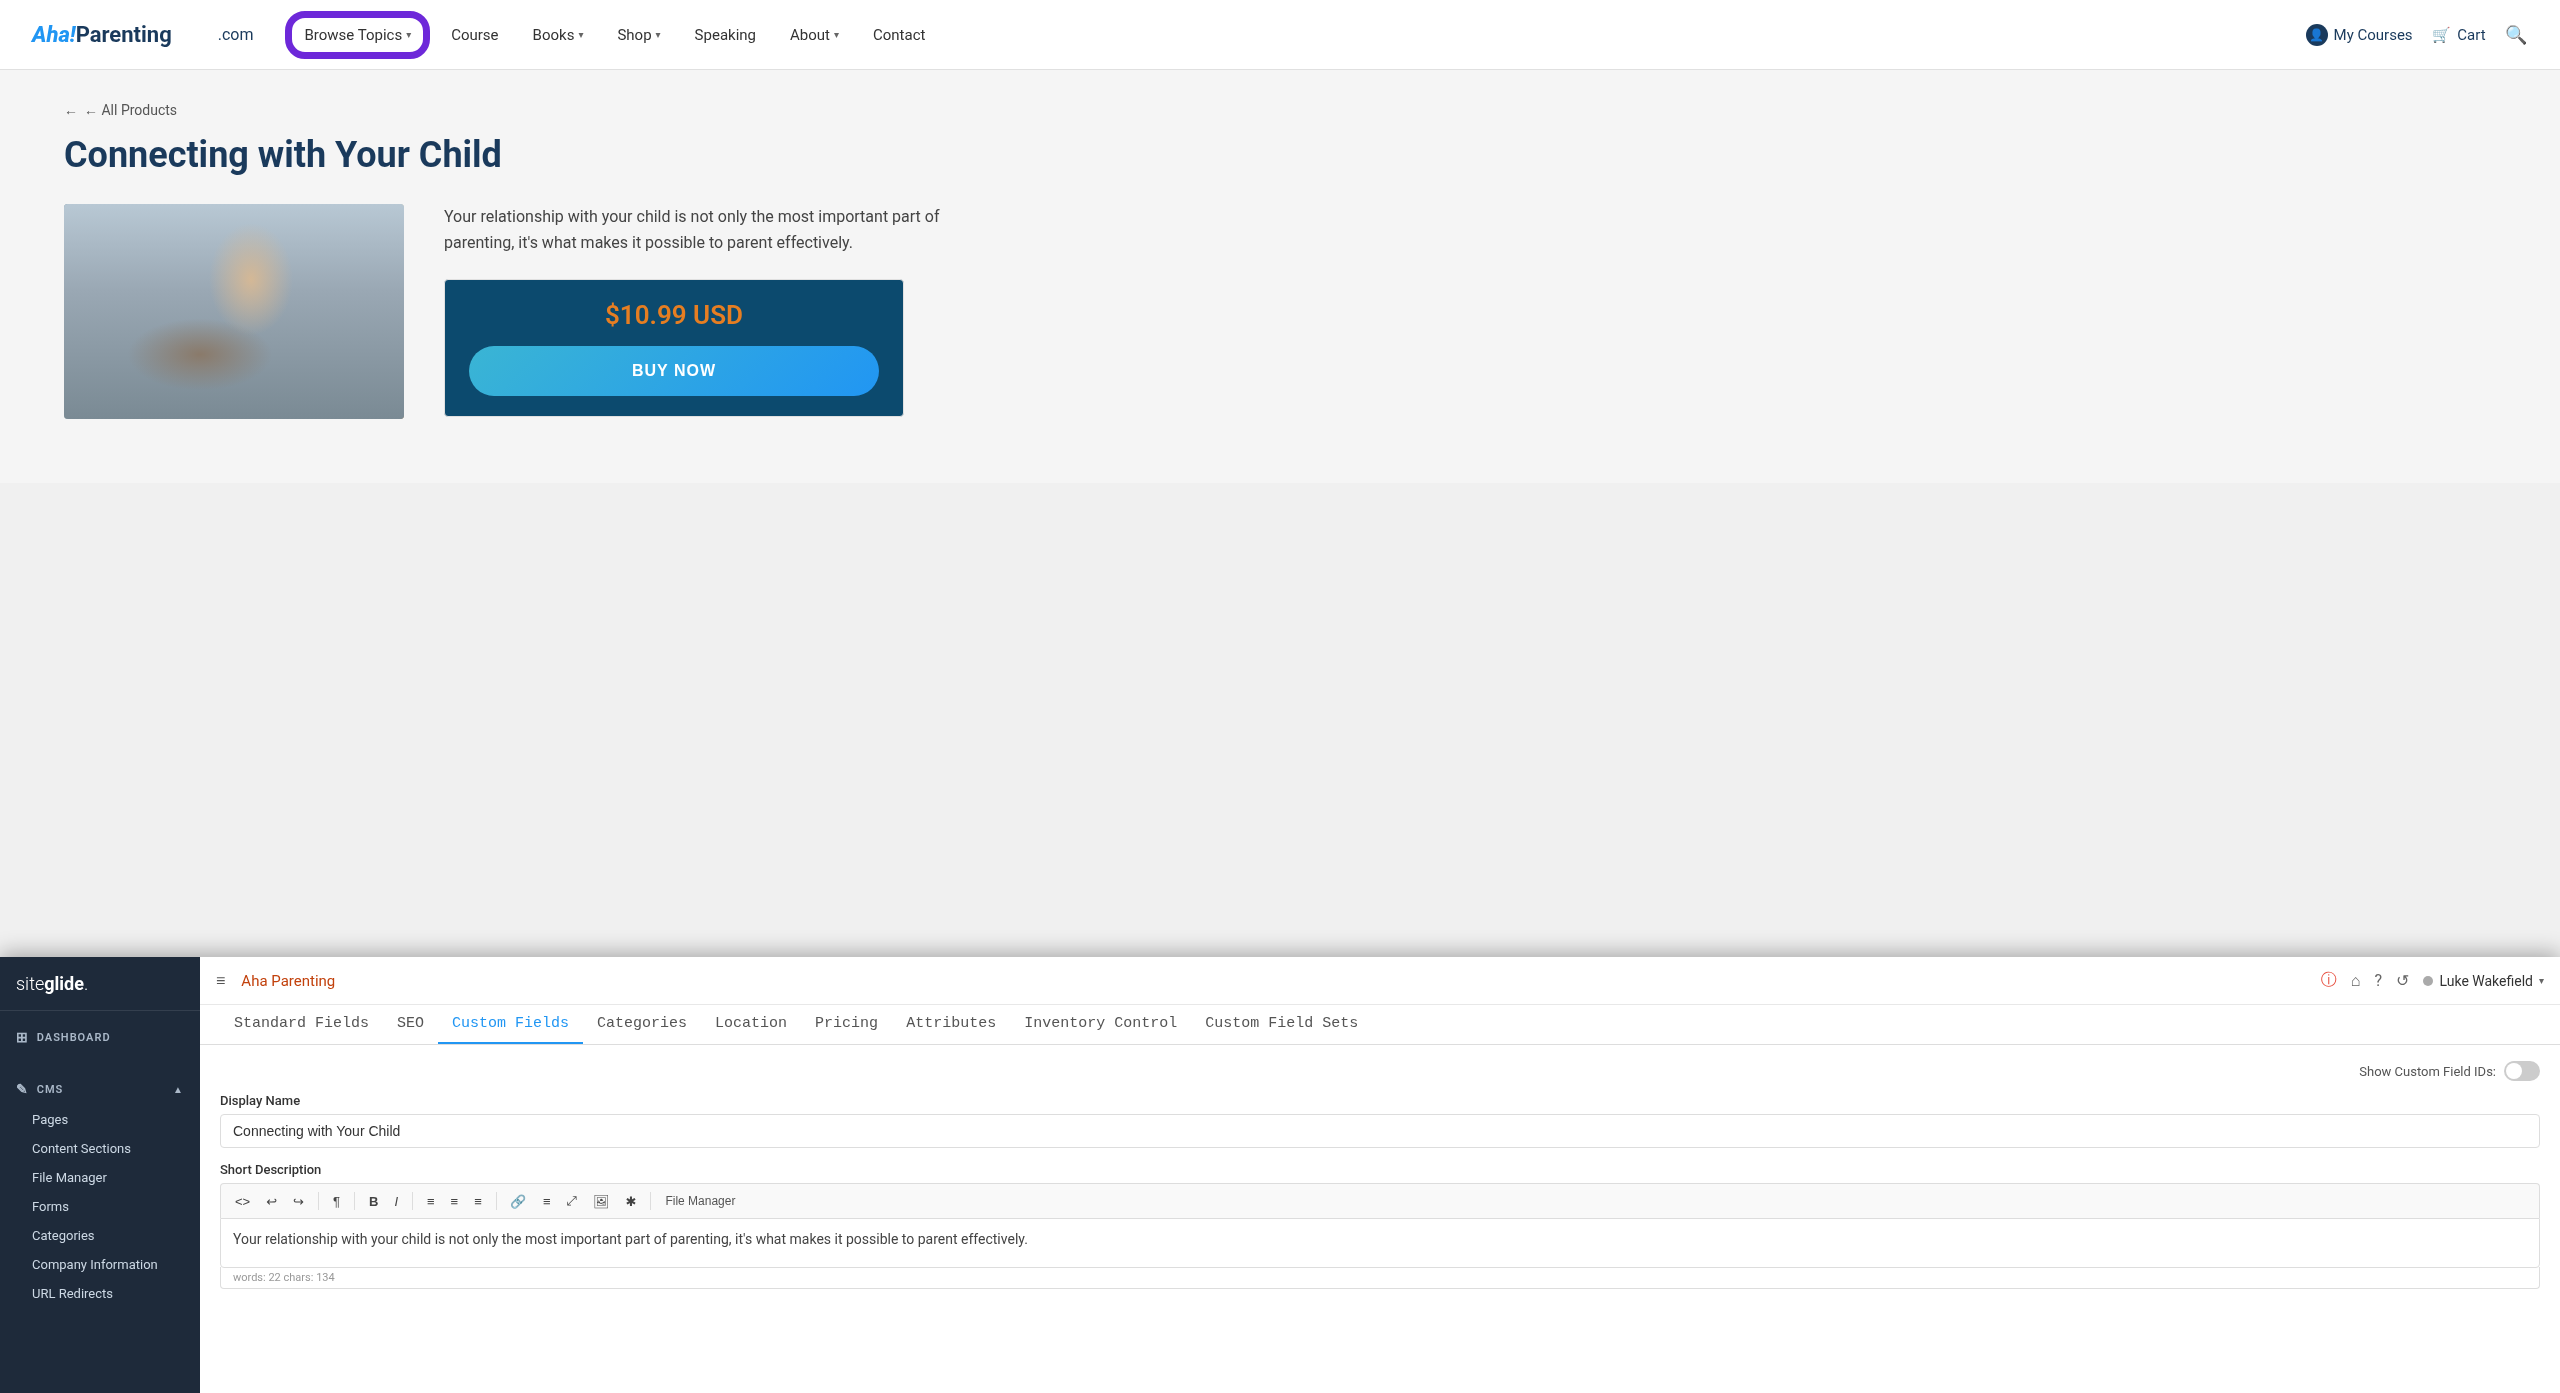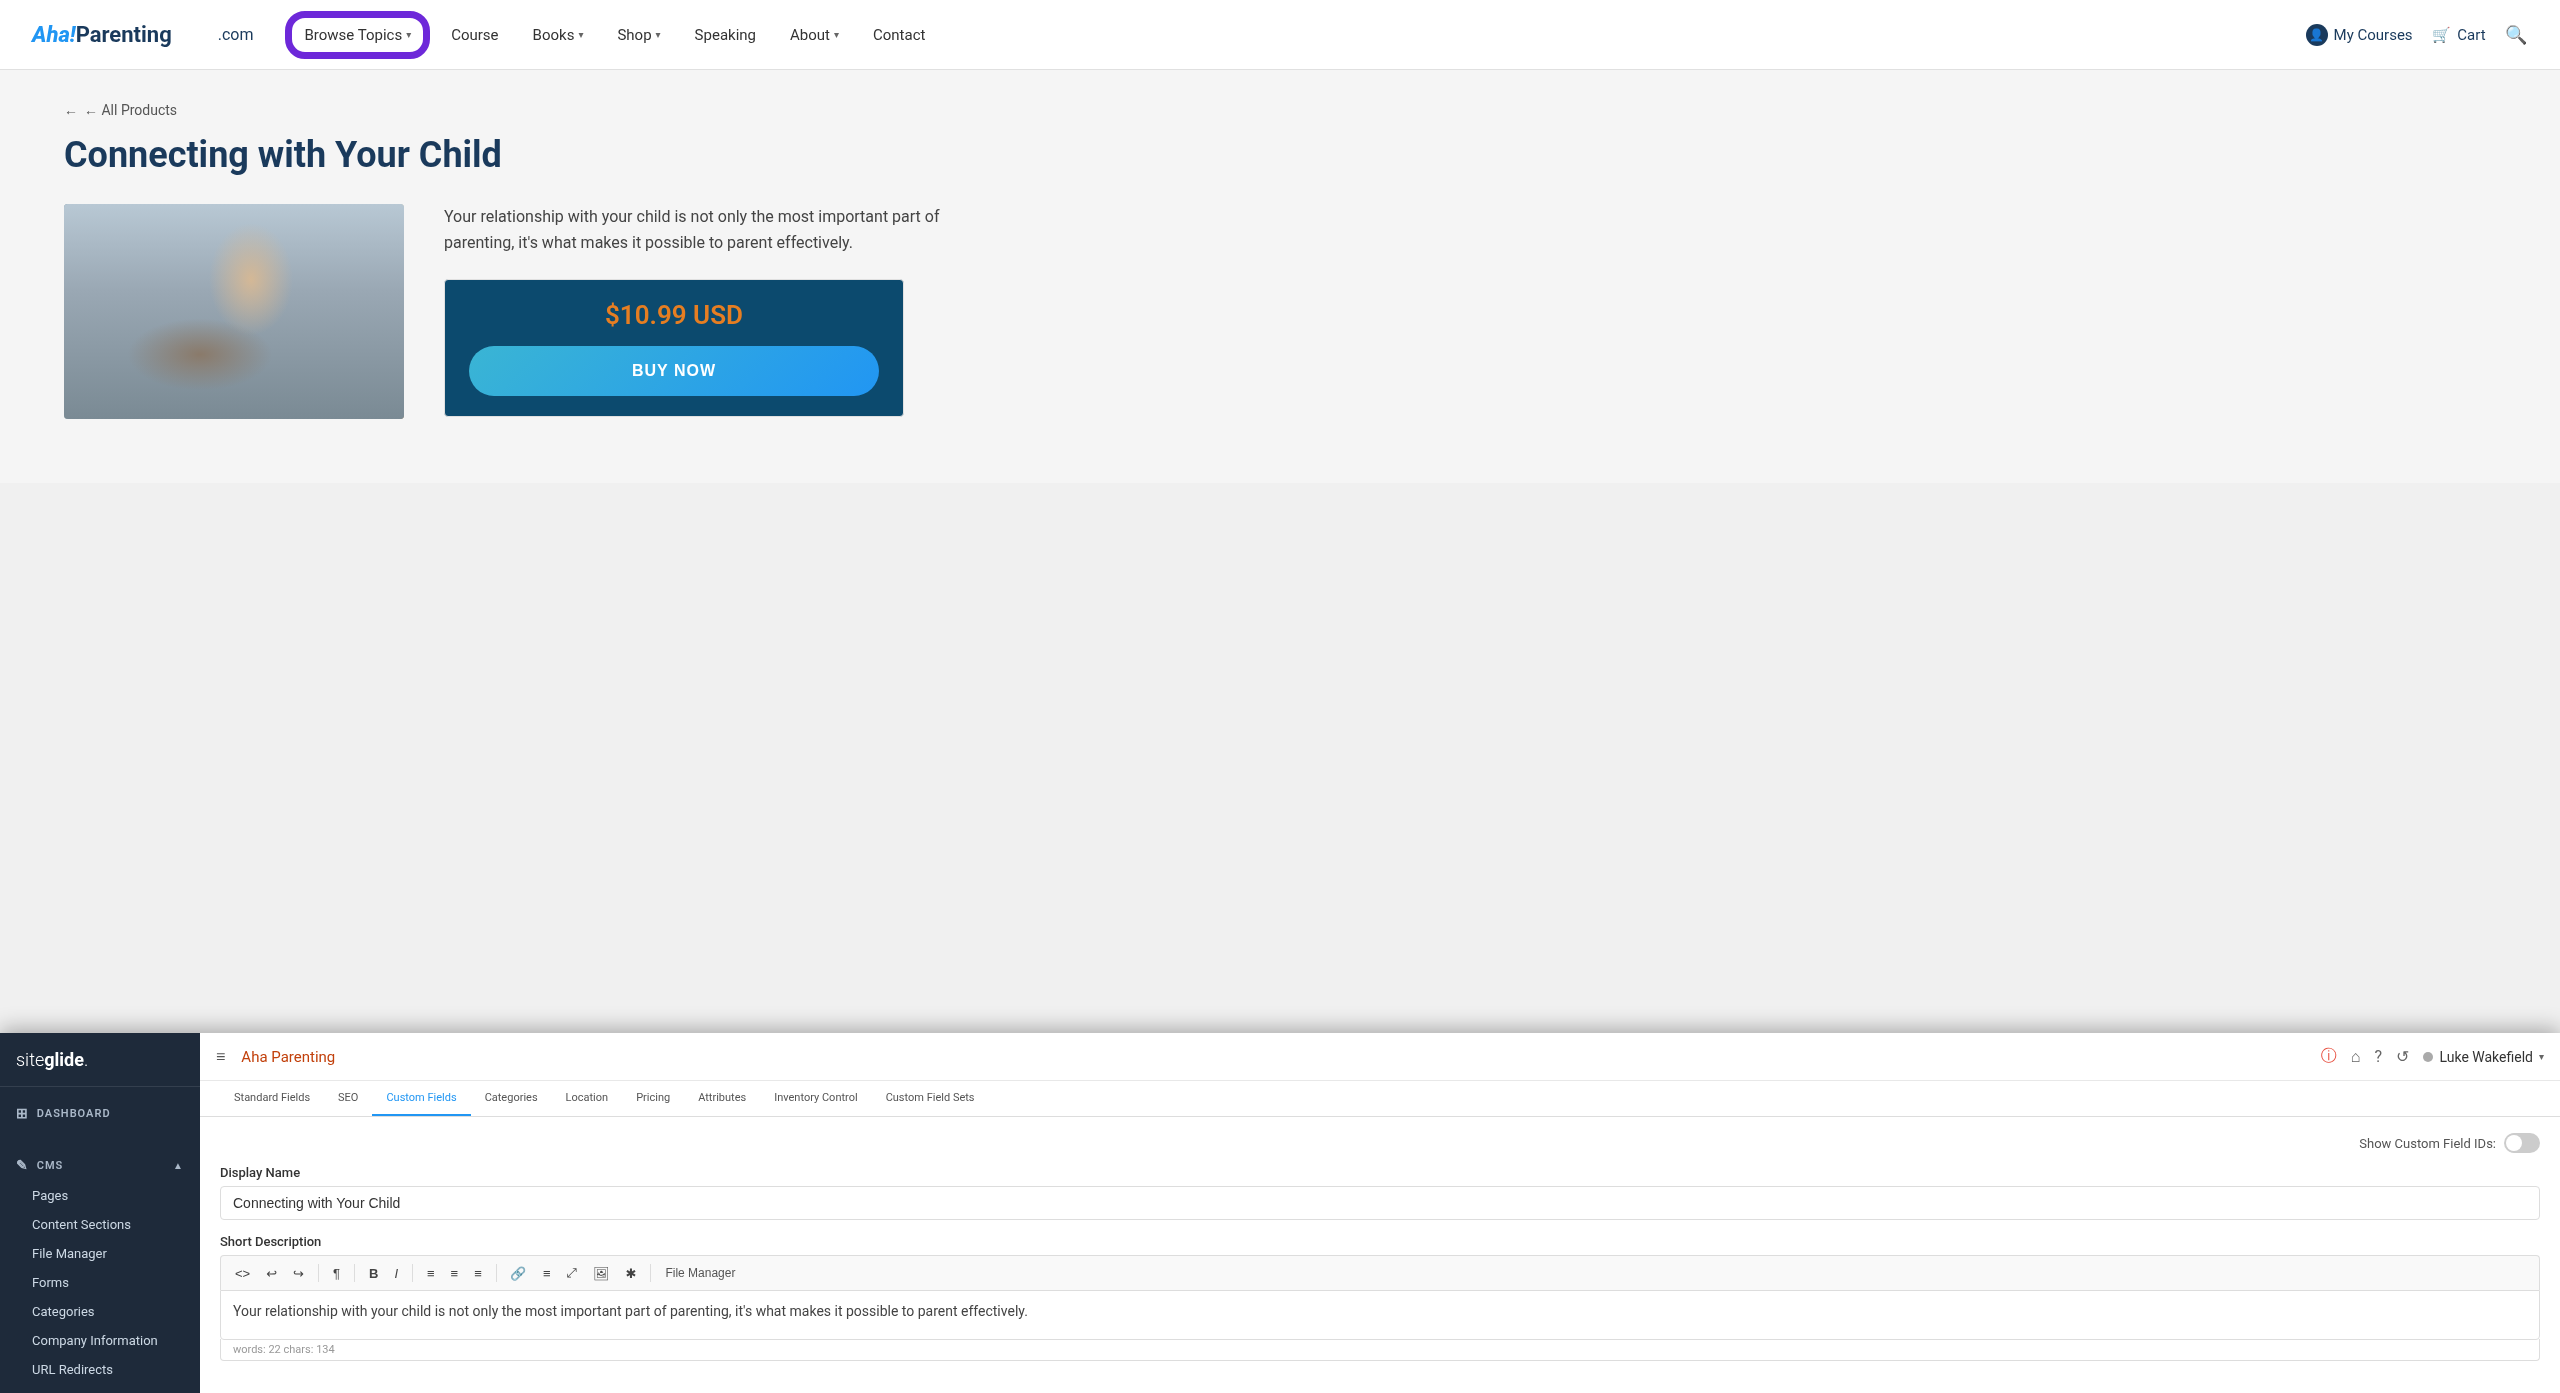--- a/index.html
+++ b/index.html
@@ -159,21 +159,21 @@
       cursor: pointer;
       text-transform: uppercase;
     }
 
     
     .cms-overlay {
       position: fixed;
       bottom: 0;
       left: 0;
       right: 0;
-      height: 360px;
+      height: 436px;
       display: flex;
       z-index: 100;
       box-shadow: 0 -4px 20px rgba(0,0,0,0.3);
     }
 
     
     .cms-sidebar {
       width: 200px;
       background: #1e2a3a;
       color: #fff;
@@ -247,25 +247,26 @@
 
     
     .cms-tabs {
       display: flex;
       border-bottom: 1px solid #ddd;
       padding: 0 20px;
       background: #fff;
     }
     .cms-tab {
       padding: 10px 14px;
-      font-size: 11px;
+      font-size: 15px;
       color: #555;
       cursor: pointer;
       border-bottom: 2px solid transparent;
       white-space: nowrap;
+      font-family: Liberation Mono, monospace;
     }
     .cms-tab.active {
       color: #2196f3;
       border-bottom: 2px solid #2196f3;
     }
 
     
     .cms-form-area {
       padding: 16px 20px;
       overflow-y: auto;

